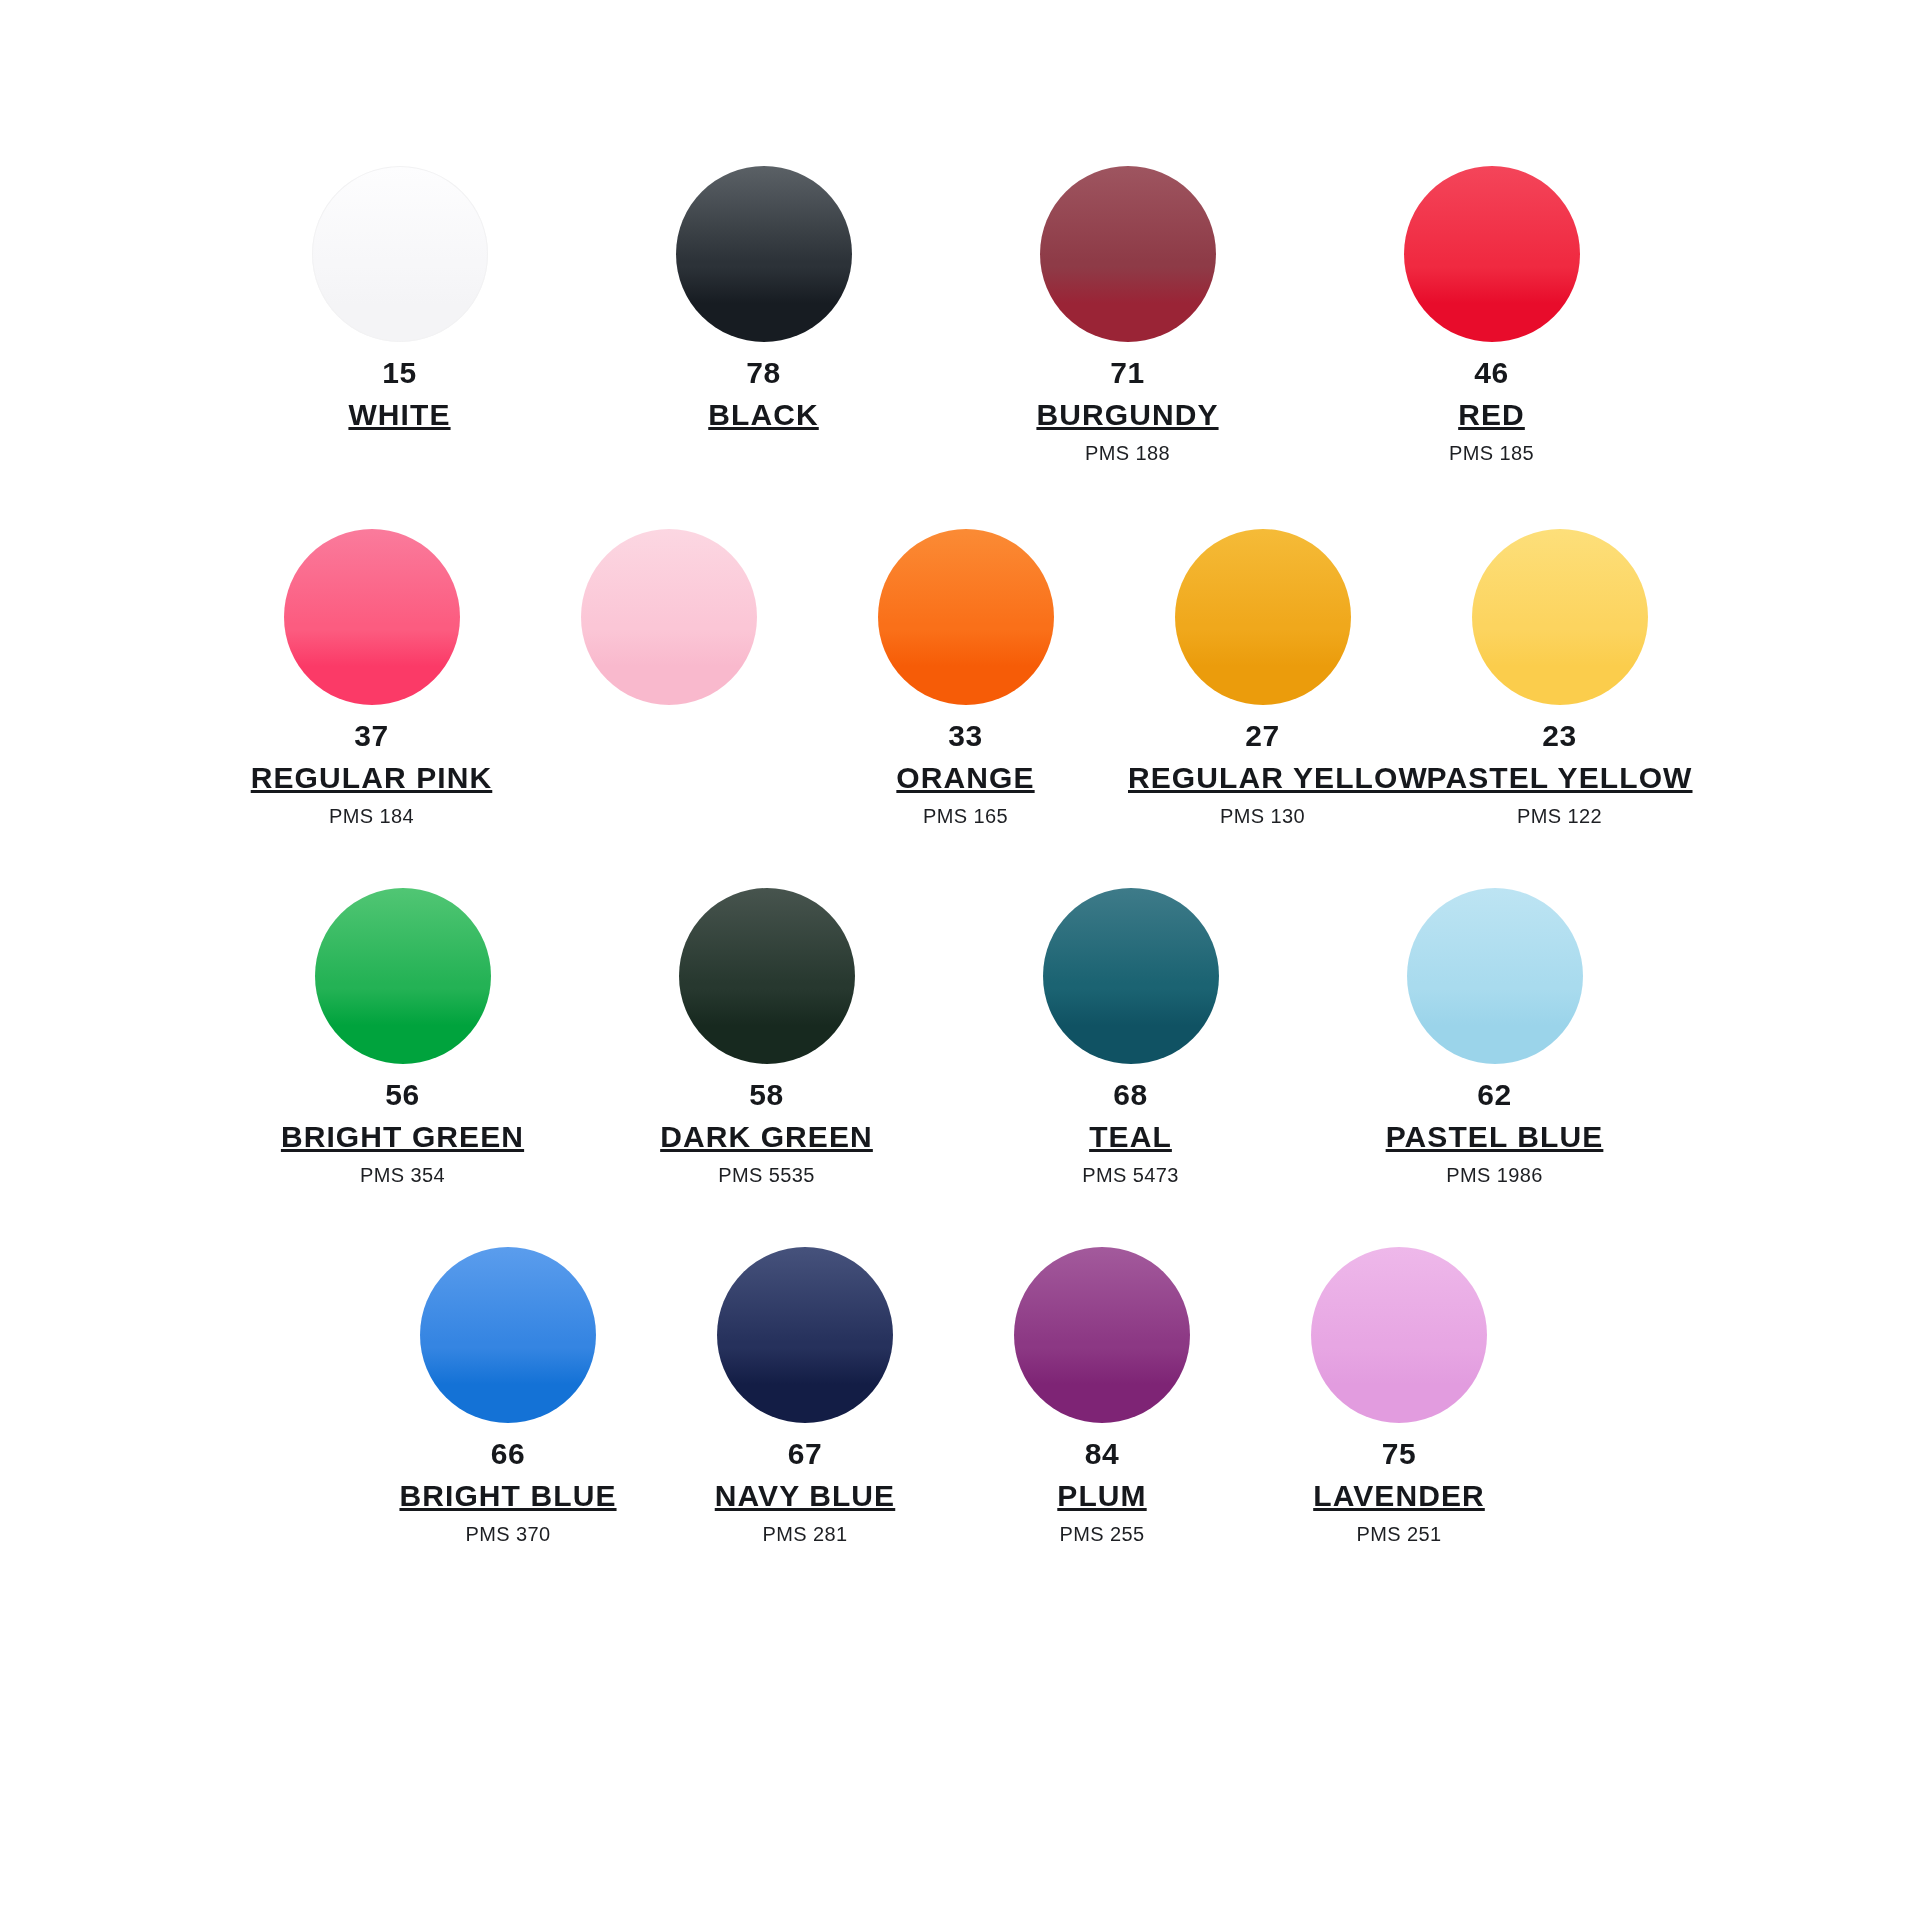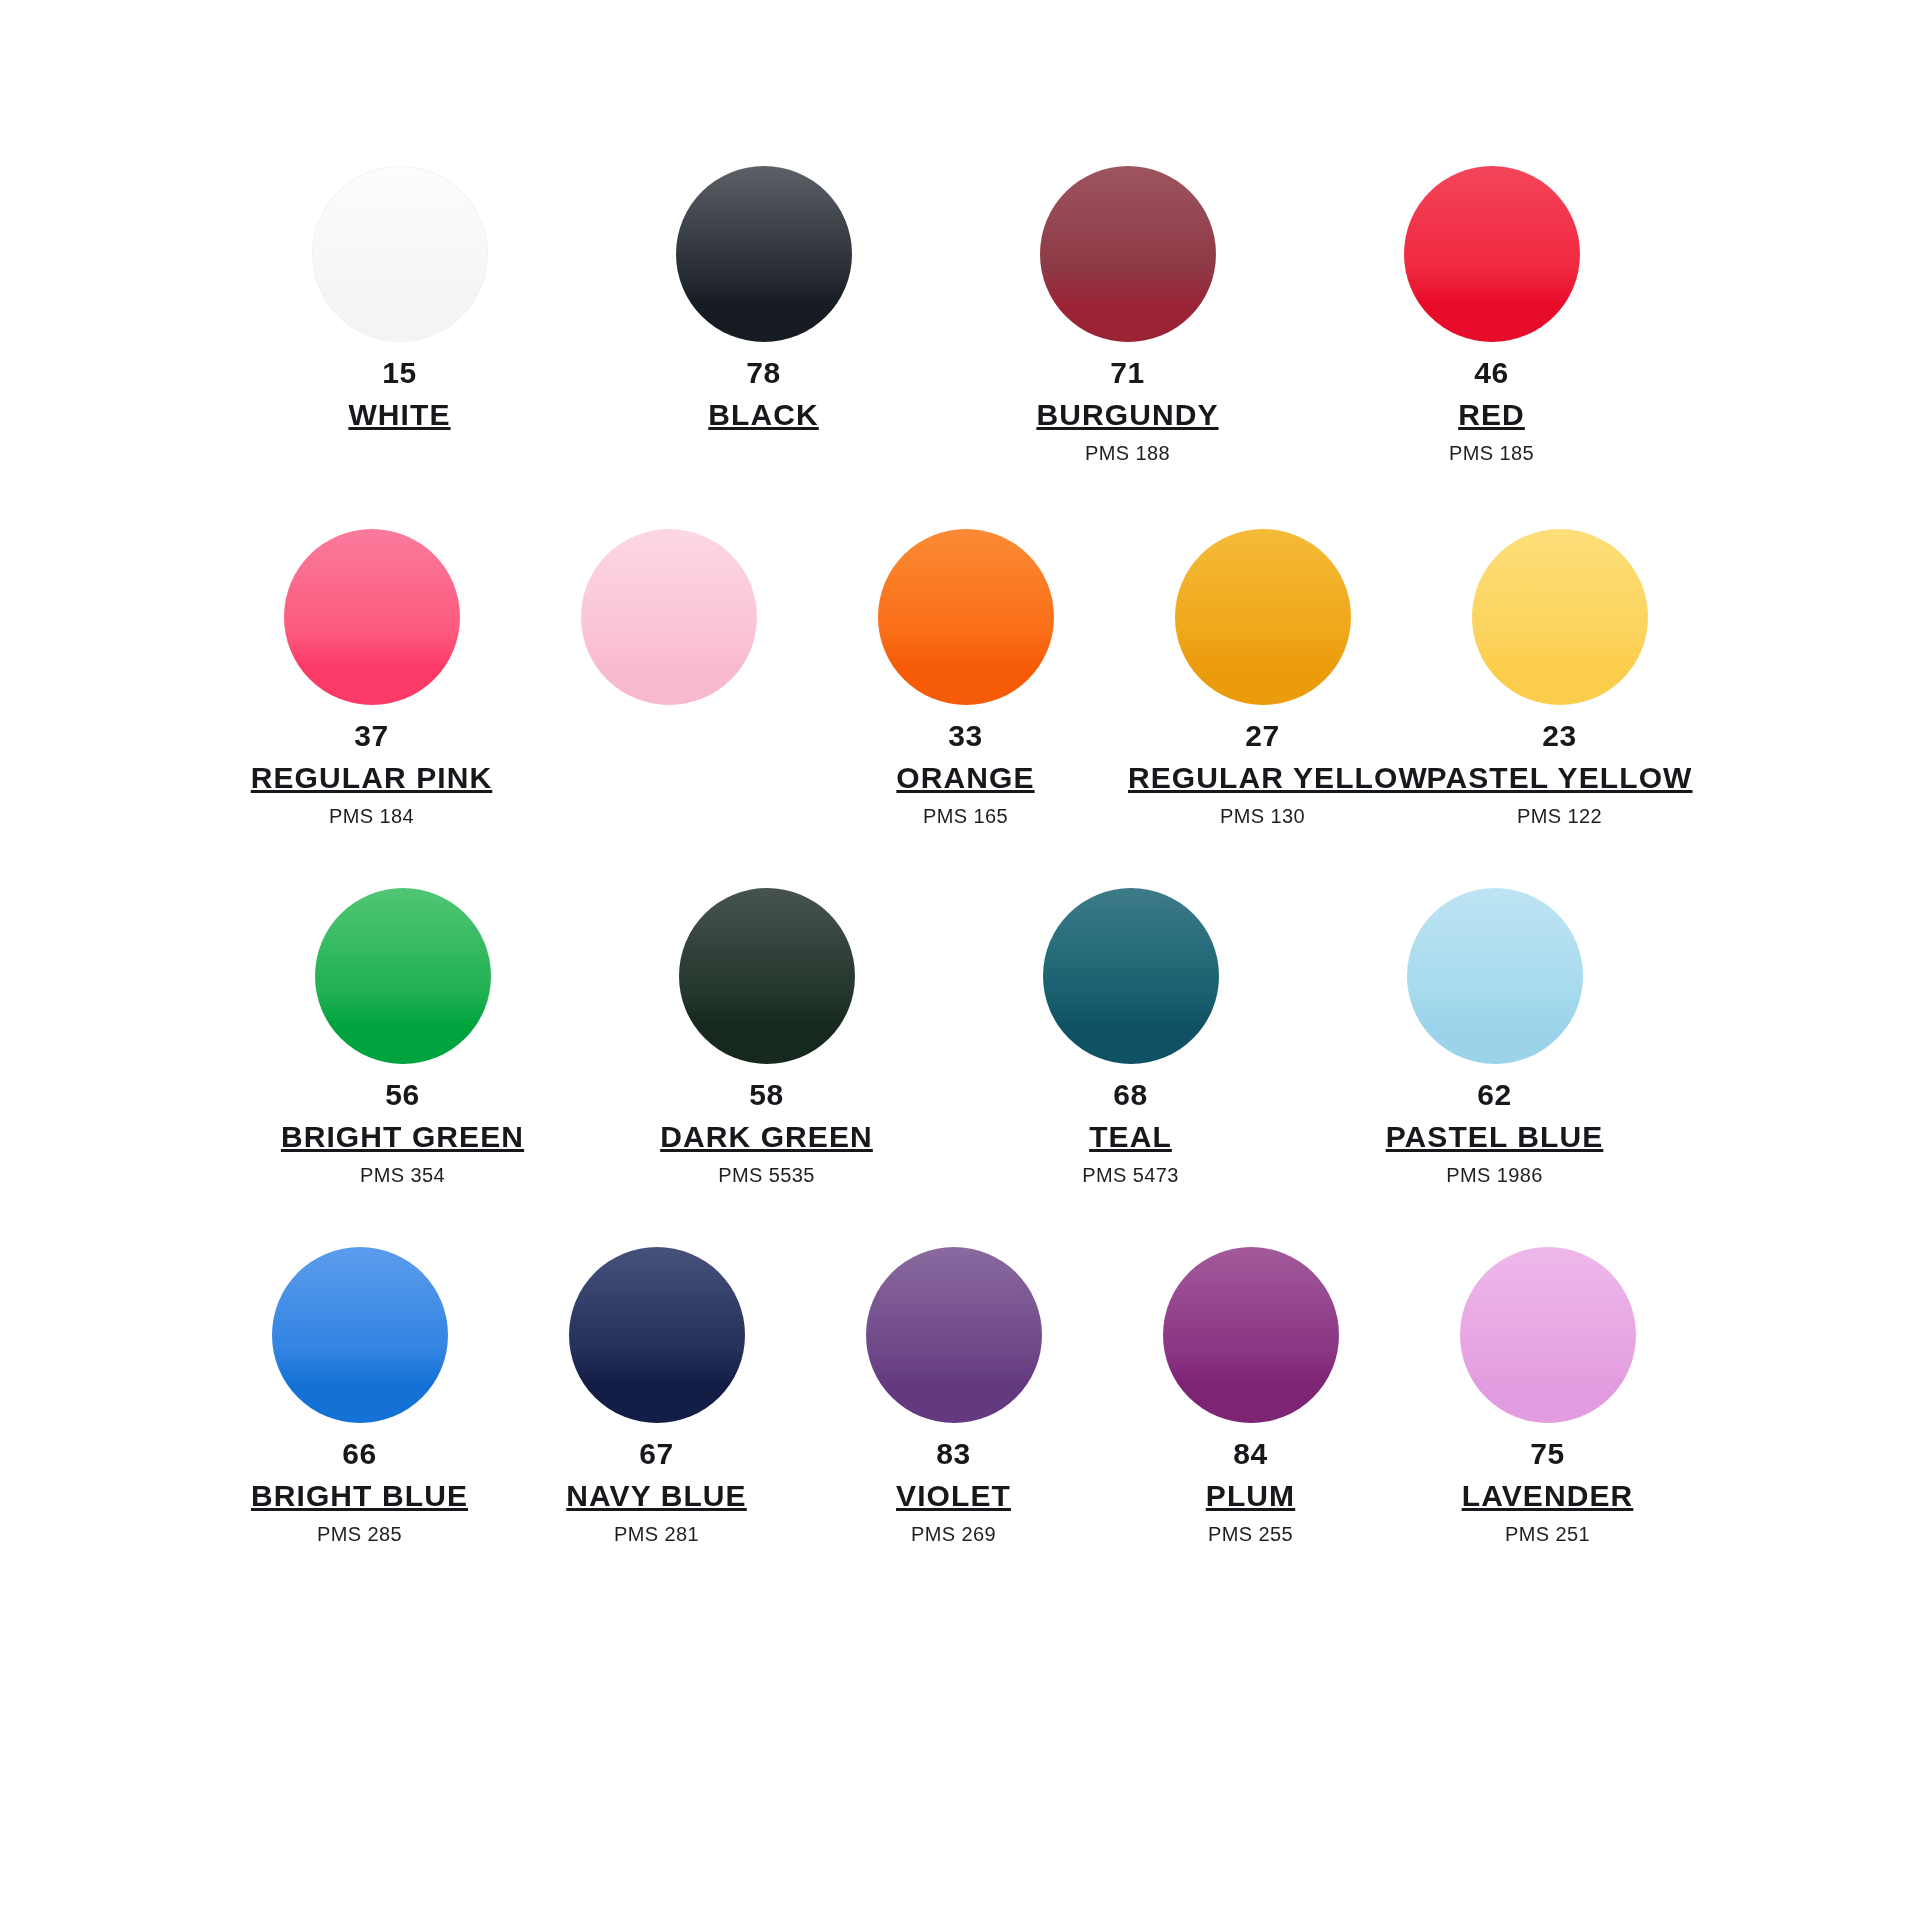--- a/index.html
+++ b/index.html
@@ -209,40 +209,32 @@
           <span class="swatch-pms">PMS 1986</span>
         </div>
       </div>
     </div>
     <div class="swatch-row row-4">
       <div class="swatch-cell">
         <div class="swatch-disc" style="background: linear-gradient(rgb(91, 157, 237) 0%, rgb(53, 133, 226) 54%, rgb(53, 133, 226) 57%, rgb(20, 114, 214) 78%, rgb(20, 114, 214) 100%);"></div>
         <div class="swatch-caption">
           <span class="swatch-code">66</span>
           <span class="swatch-name">BRIGHT BLUE</span>
-          <span class="swatch-pms">PMS 285</span>
+          <span class="swatch-pms">PMS 370</span>
         </div>
       </div>
       <div class="swatch-cell">
         <div class="swatch-disc" style="background: linear-gradient(rgb(70, 82, 124) 0%, rgb(38, 49, 92) 54%, rgb(38, 49, 92) 57%, rgb(19, 29, 69) 78%, rgb(19, 29, 69) 100%);"></div>
         <div class="swatch-caption">
           <span class="swatch-code">67</span>
           <span class="swatch-name">NAVY BLUE</span>
           <span class="swatch-pms">PMS 281</span>
         </div>
       </div>
       <div class="swatch-cell">
-        <div class="swatch-disc" style="background: linear-gradient(rgb(138, 106, 160) 0%, rgb(113, 74, 138) 54%, rgb(113, 74, 138) 57%, rgb(99, 58, 128) 78%, rgb(99, 58, 128) 100%);"></div>
-        <div class="swatch-caption">
-          <span class="swatch-code">83</span>
-          <span class="swatch-name">VIOLET</span>
-          <span class="swatch-pms">PMS 269</span>
-        </div>
-      </div>
-      <div class="swatch-cell">
         <div class="swatch-disc" style="background: linear-gradient(rgb(163, 90, 156) 0%, rgb(140, 56, 132) 54%, rgb(140, 56, 132) 57%, rgb(126, 36, 117) 78%, rgb(126, 36, 117) 100%);"></div>
         <div class="swatch-caption">
           <span class="swatch-code">84</span>
           <span class="swatch-name">PLUM</span>
           <span class="swatch-pms">PMS 255</span>
         </div>
       </div>
       <div class="swatch-cell">
         <div class="swatch-disc" style="background: linear-gradient(rgb(238, 184, 234) 0%, rgb(231, 166, 227) 54%, rgb(231, 166, 227) 57%, rgb(226, 156, 223) 78%, rgb(226, 156, 223) 100%);"></div>
         <div class="swatch-caption">

